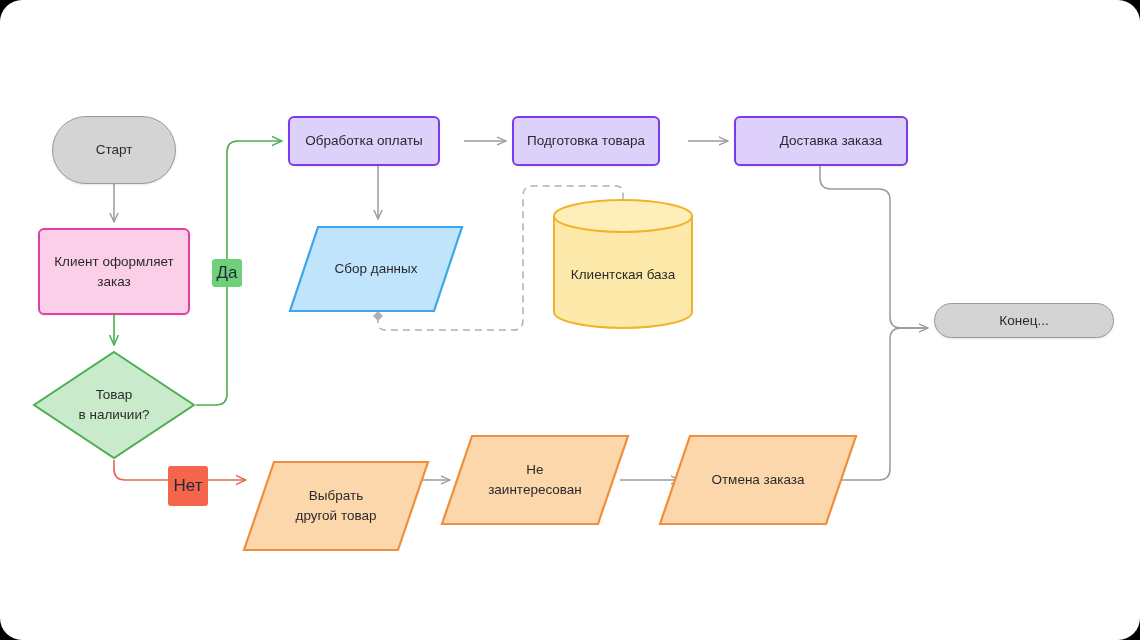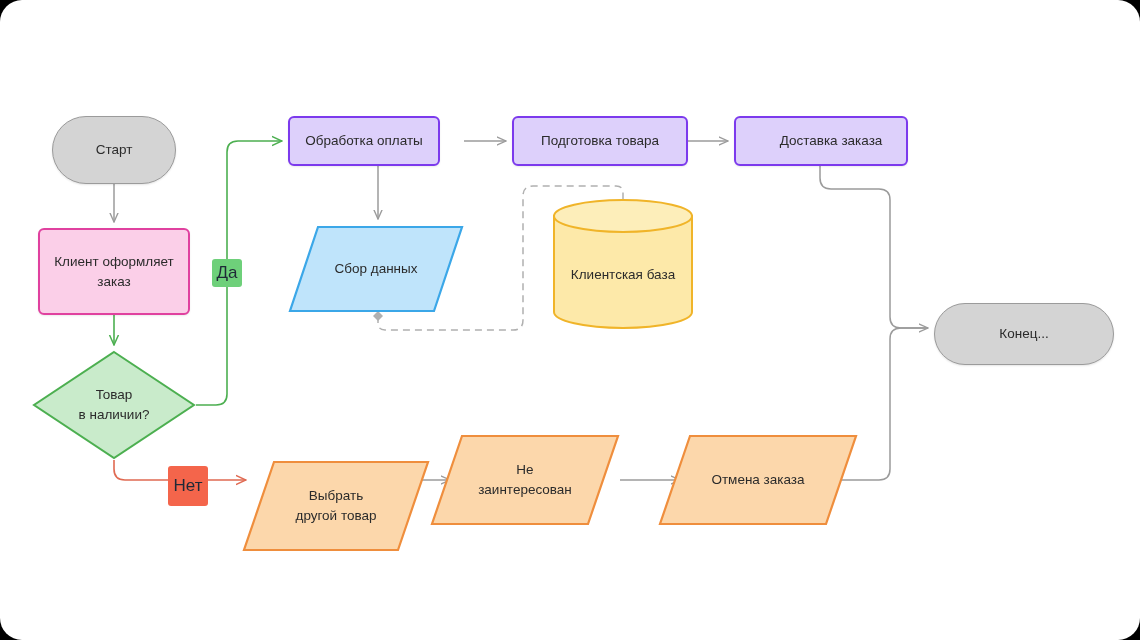--- a/index.html
+++ b/index.html
@@ -177,21 +177,21 @@
       <polygon points="82,2 162,55 82,108 2,55" fill="#c9ebcb" stroke="#4caf50" stroke-width="2"></polygon>
     </svg>
     <span class="dia-label">Товар
 в наличии?</span>
   </div>
 
   <div class="node n-proc" style="left:288px; top:116px; width:152px; height:50px;">
     <span>Обработка оплаты</span>
   </div>
 
-  <div class="node n-proc" style="left:512px; top:116px; width:176px; height:50px;">
+  <div class="node n-proc" style="left:512px; top:116px; width:148px; height:50px;">
     <span>Подготовка товара</span>
   </div>
 
   <div class="node n-proc" style="left:734px; top:116px; width:174px; height:50px;padding-left:20px;">
     <span>Доставка заказа</span>
   </div>
 
   <div class="node n-para" style="left:288px; top:225px; width:176px; height:88px;">
     <svg class="para-shape" viewBox="0 0 176 88" preserveAspectRatio="none">
       <polygon points="30,2 174,2 146,86 2,86" fill="#bfe4fb" stroke="#3ba7e8" stroke-width="2.2"></polygon>
@@ -200,33 +200,33 @@
   </div>
 
   <div class="node n-cyl" style="left:552px; top:198px; width:142px; height:132px;">
     <svg class="cyl-shape" viewBox="0 0 142 132" preserveAspectRatio="none">
       <path d="M 2 18 L 2 114 A 69 16 0 0 0 140 114 L 140 18 Z" fill="#fde9a9" stroke="#f0b429" stroke-width="2"></path>
       <ellipse cx="71" cy="18" rx="69" ry="16" fill="#fdeeba" stroke="#f0b429" stroke-width="2"></ellipse>
     </svg>
     <span class="cyl-label" style="margin-top:22px;">Клиентская база</span>
   </div>
 
-  <div class="node n-term" style="left:934px; top:303px; width:180px; height:62px;text-align:right;">
+  <div class="node n-term" style="left:934px; top:303px; width:180px; height:35px;text-align:right;">
     <span>Конец...</span>
   </div>
 
   <div class="node n-para" style="left:242px; top:460px; width:188px; height:92px; white-space:pre-line;">
     <svg class="para-shape" viewBox="0 0 188 92" preserveAspectRatio="none">
       <polygon points="32,2 186,2 156,90 2,90" fill="#fcd7ab" stroke="#ef8e3d" stroke-width="2.2"></polygon>
     </svg>
     <span class="para-label">Выбрать
 другой товар</span>
   </div>
 
-  <div class="node n-para" style="left:430px; top:434px; width:190px; height:92px; white-space:pre-line;">
+  <div class="node n-para" style="left:440px; top:434px; width:190px; height:92px; white-space:pre-line;">
     <svg class="para-shape" viewBox="0 0 190 92" preserveAspectRatio="none">
       <polygon points="32,2 188,2 158,90 2,90" fill="#fcd7ab" stroke="#ef8e3d" stroke-width="2.2"></polygon>
     </svg>
     <span class="para-label">Не
 заинтересован</span>
   </div>
 
   <div class="node n-para" style="left:658px; top:434px; width:200px; height:92px;">
     <svg class="para-shape" viewBox="0 0 200 92" preserveAspectRatio="none">
       <polygon points="32,2 198,2 168,90 2,90" fill="#fcd7ab" stroke="#ef8e3d" stroke-width="2.2"></polygon>

